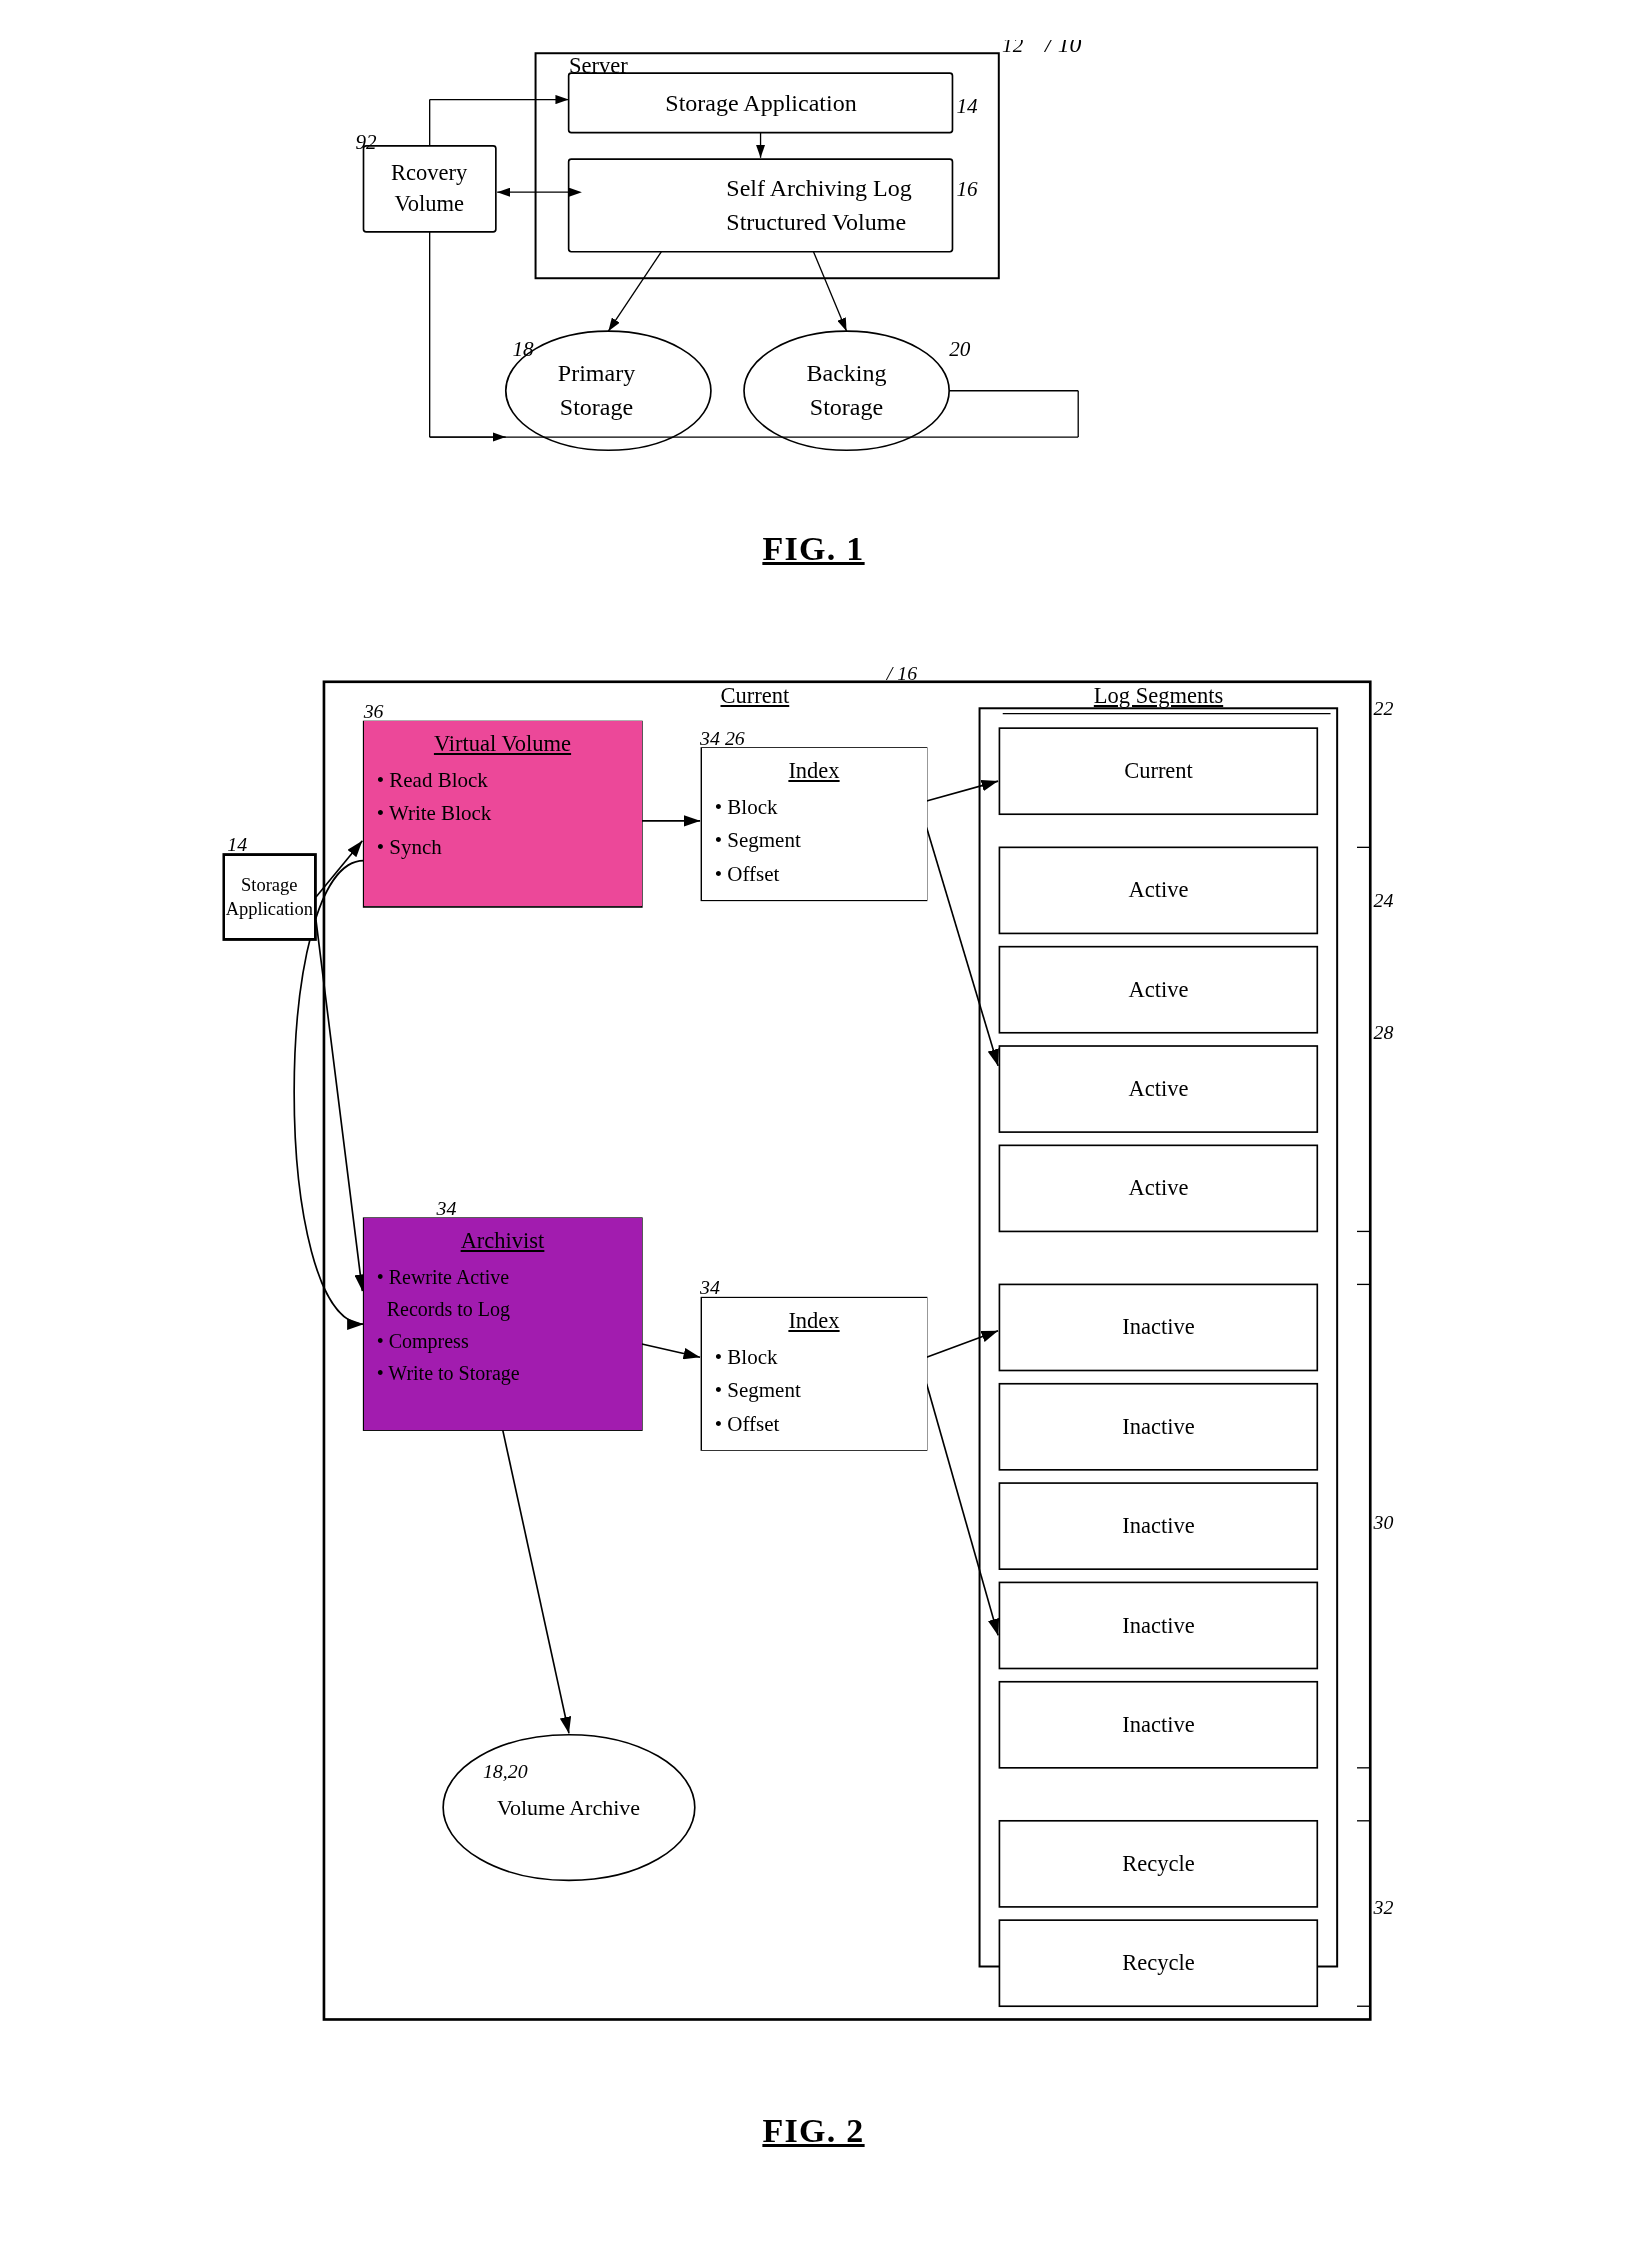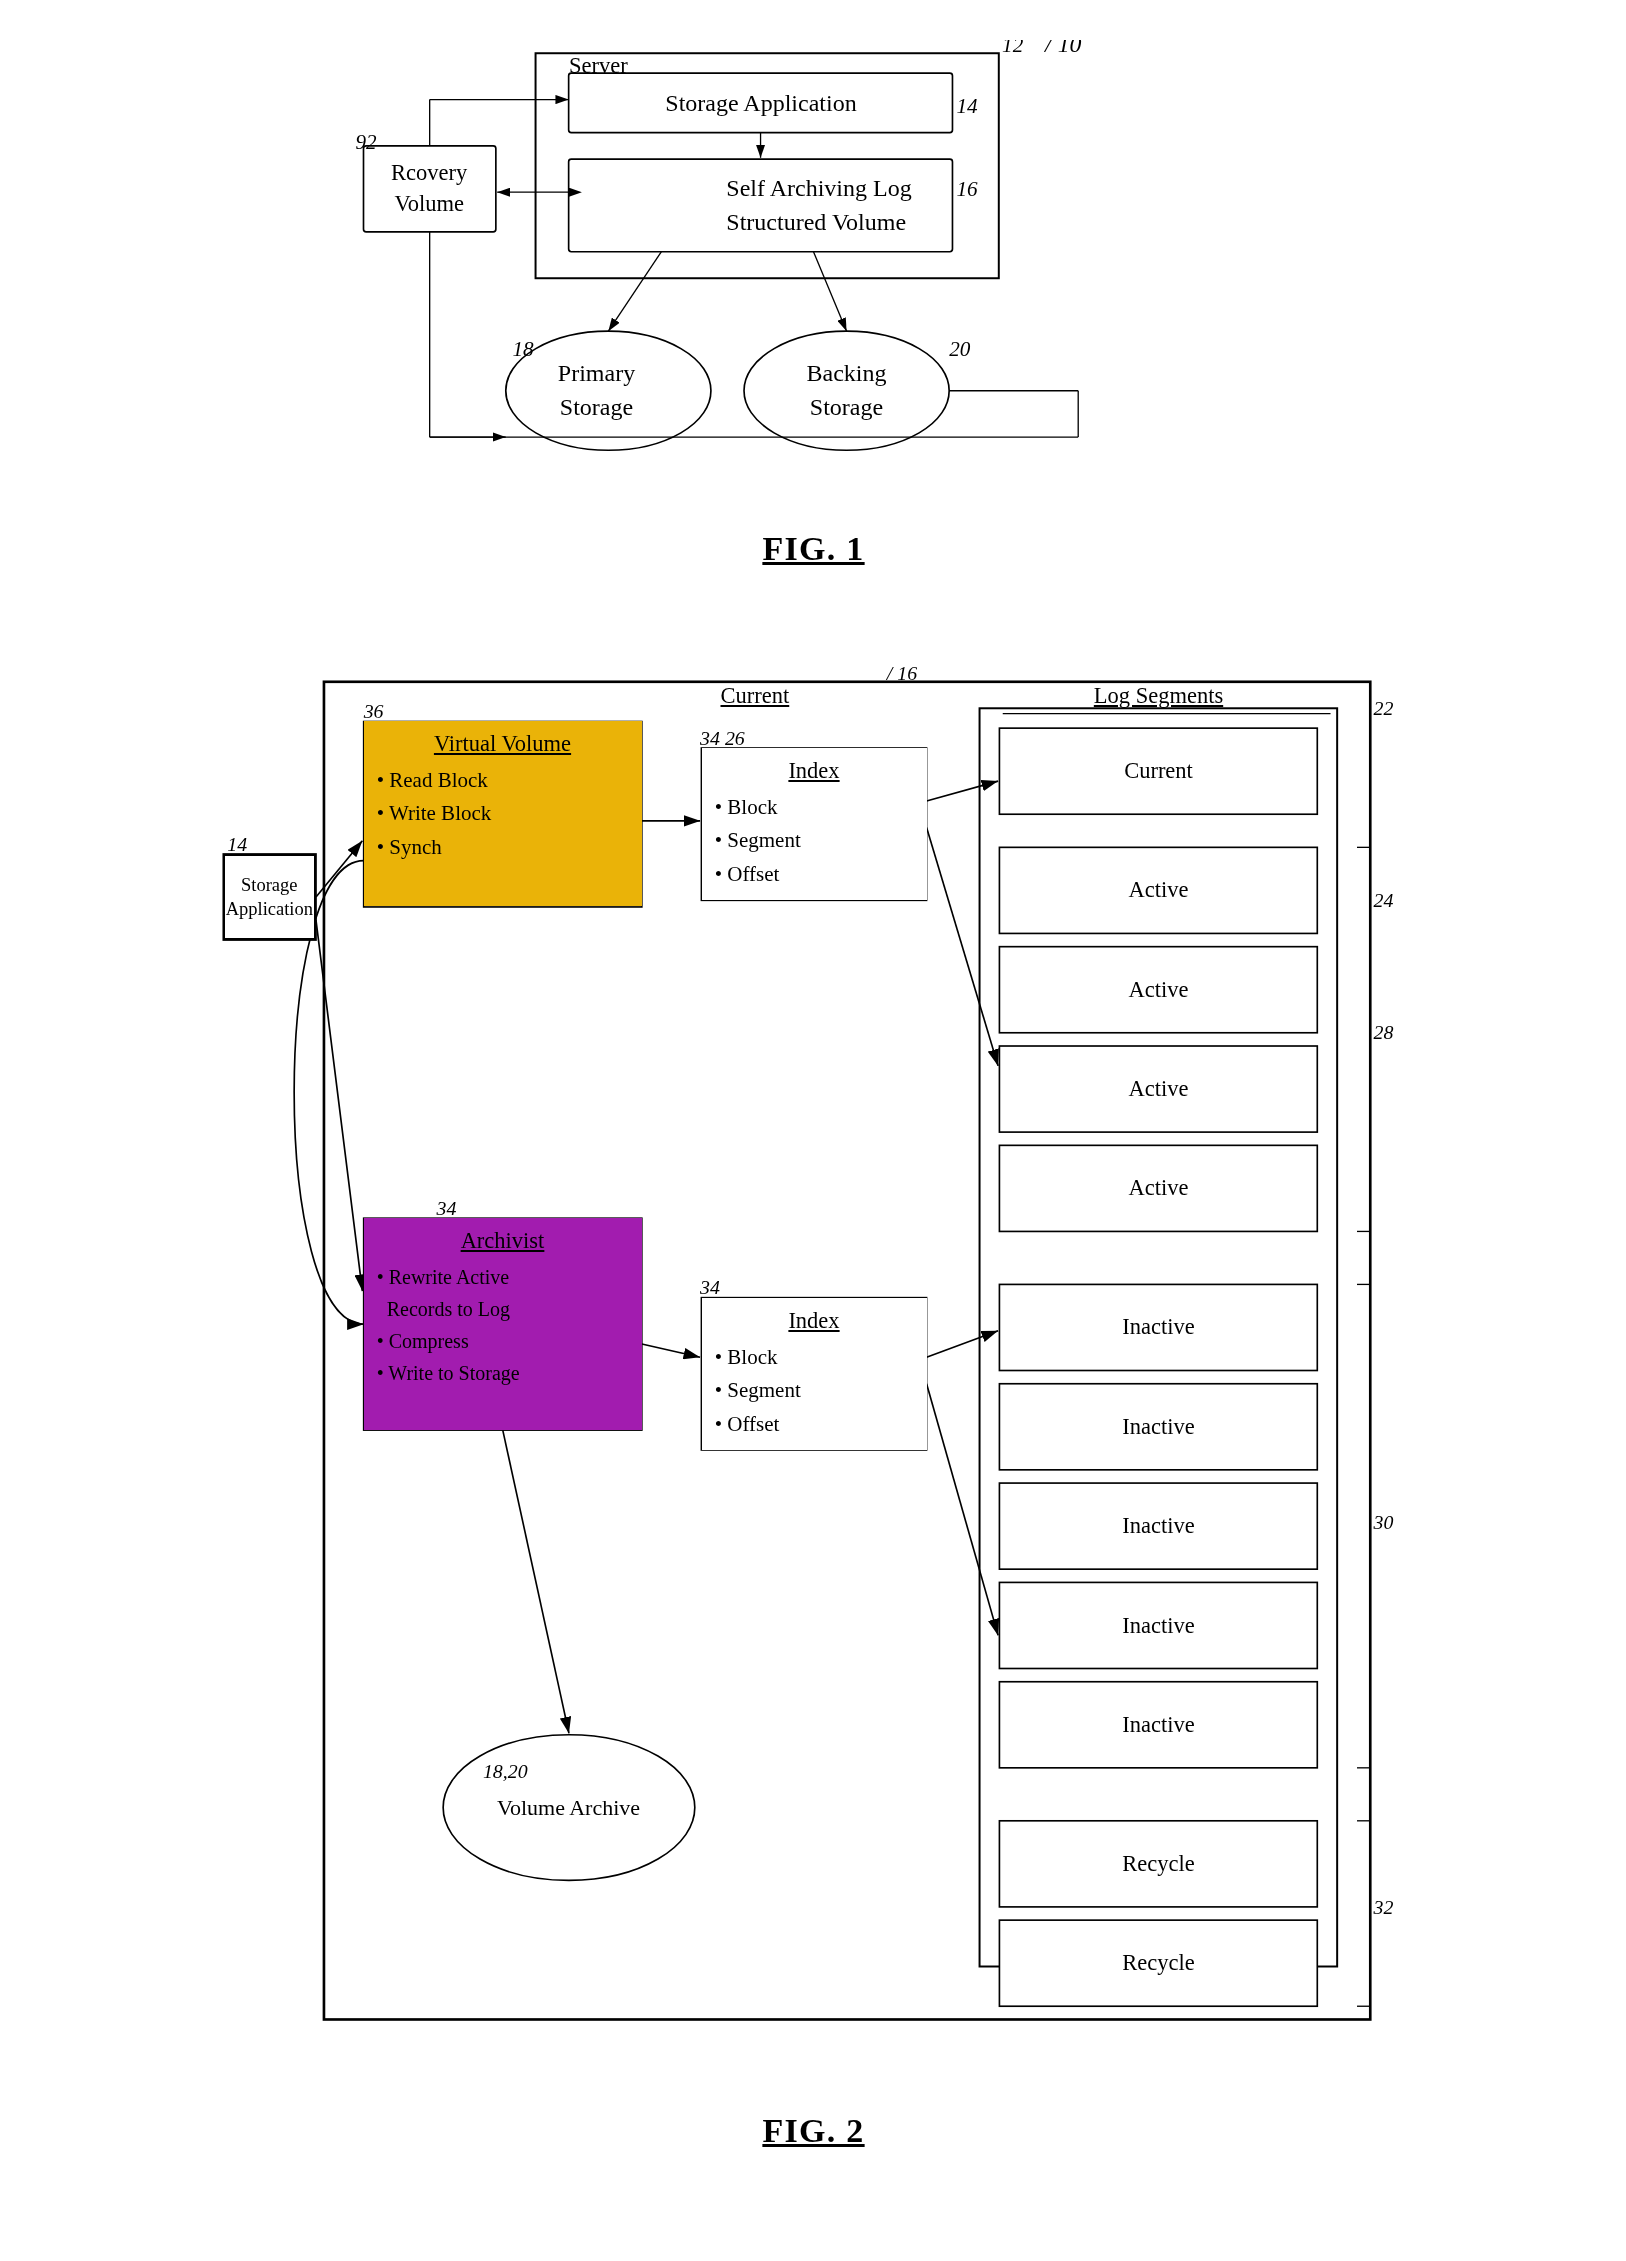--- a/index.html
+++ b/index.html
@@ -246,21 +246,21 @@
 
       <div style="position:absolute;left:782px;top:642px;width:318px;height:86px;display:flex;align-items:center;justify-content:center;font-size:22.5px;">Inactive</div>
       <div style="position:absolute;left:782px;top:742px;width:318px;height:86px;display:flex;align-items:center;justify-content:center;font-size:22.5px;">Inactive</div>
       <div style="position:absolute;left:782px;top:841px;width:318px;height:86px;display:flex;align-items:center;justify-content:center;font-size:22.5px;">Inactive</div>
       <div style="position:absolute;left:782px;top:941px;width:318px;height:86px;display:flex;align-items:center;justify-content:center;font-size:22.5px;">Inactive</div>
       <div style="position:absolute;left:782px;top:1040px;width:318px;height:86px;display:flex;align-items:center;justify-content:center;font-size:22.5px;">Inactive</div>
 
       <div style="position:absolute;left:782px;top:1179px;width:318px;height:86px;display:flex;align-items:center;justify-content:center;font-size:22.5px;">Recycle</div>
       <div style="position:absolute;left:782px;top:1278px;width:318px;height:86px;display:flex;align-items:center;justify-content:center;font-size:22.5px;">Recycle</div>
 
-      <div style="position:absolute;left:146px;top:79px;width:278px;height:185px;padding:10.6px 13.2px;background:#eab308;">
+      <div style="position:absolute;left:146px;top:79px;width:278px;height:185px;padding:10.6px 13.2px;background:#ec4899;">
         <div style="font-size:22.5px;text-decoration:underline;text-align:center;margin-bottom:6.6px;">Virtual Volume</div>
         <div style="font-size:21px;line-height:1.6;">• Read Block<br>• Write Block<br>• Synch</div>
       </div>
 
       <div style="position:absolute;left:484px;top:106px;width:225px;height:152px;padding:10.6px 13.2px;background:#fff;">
         <div style="font-size:22.5px;text-decoration:underline;text-align:center;margin-bottom:6.6px;">Index</div>
         <div style="font-size:21px;line-height:1.6;">• Block<br>• Segment<br>• Offset</div>
       </div>
 
       <div style="position:absolute;left:146px;top:576px;width:278px;height:212px;padding:10.6px 13.2px;background:#a21caf;">

